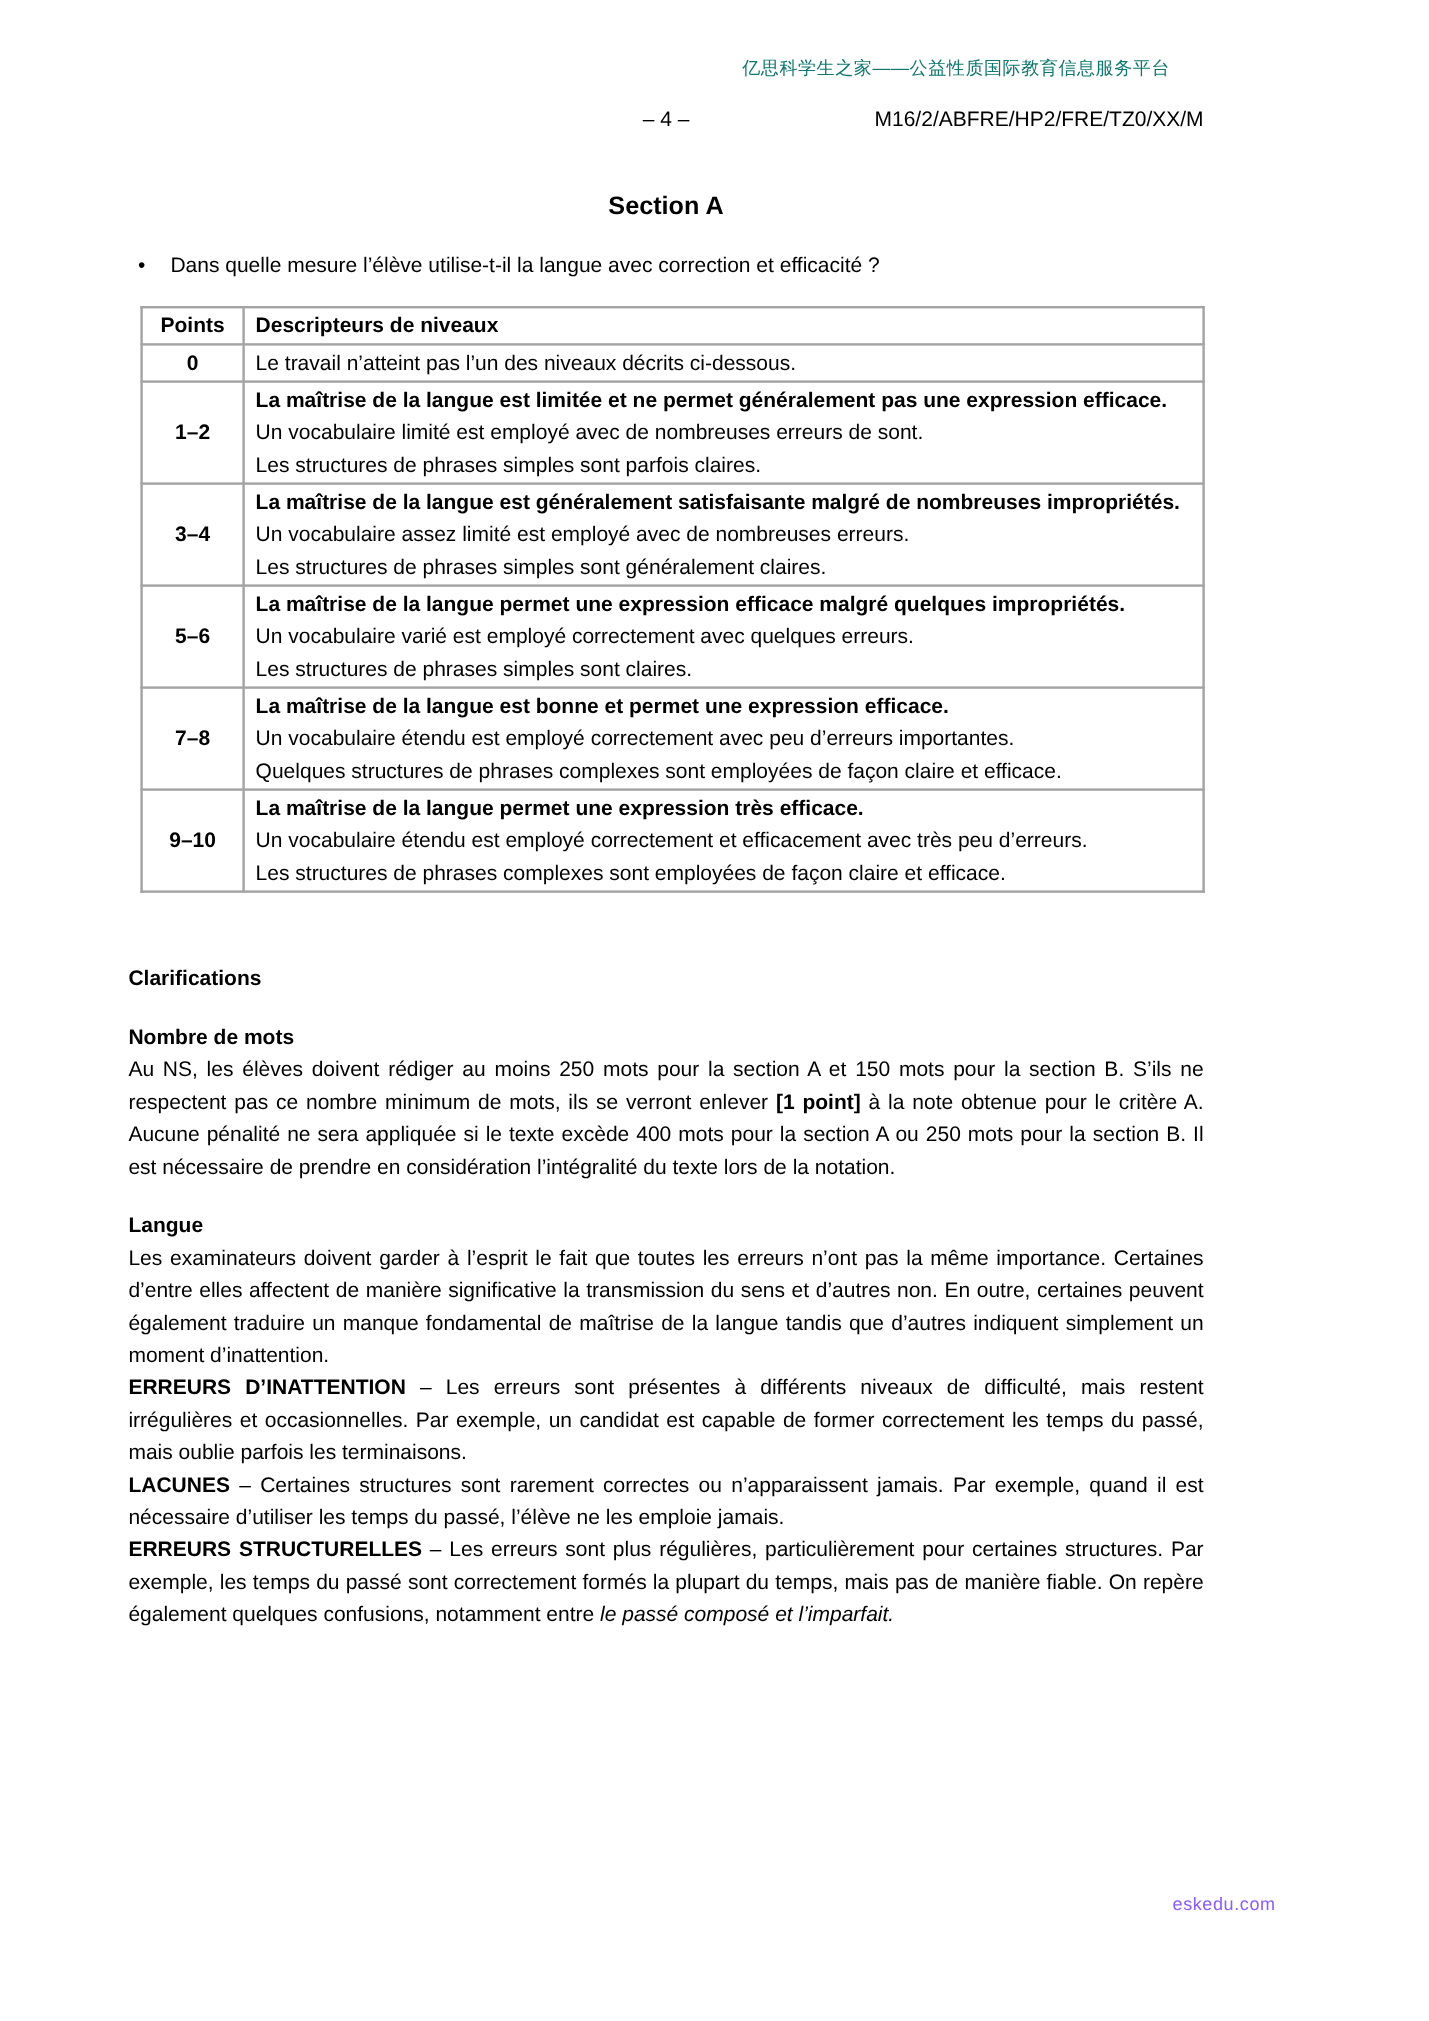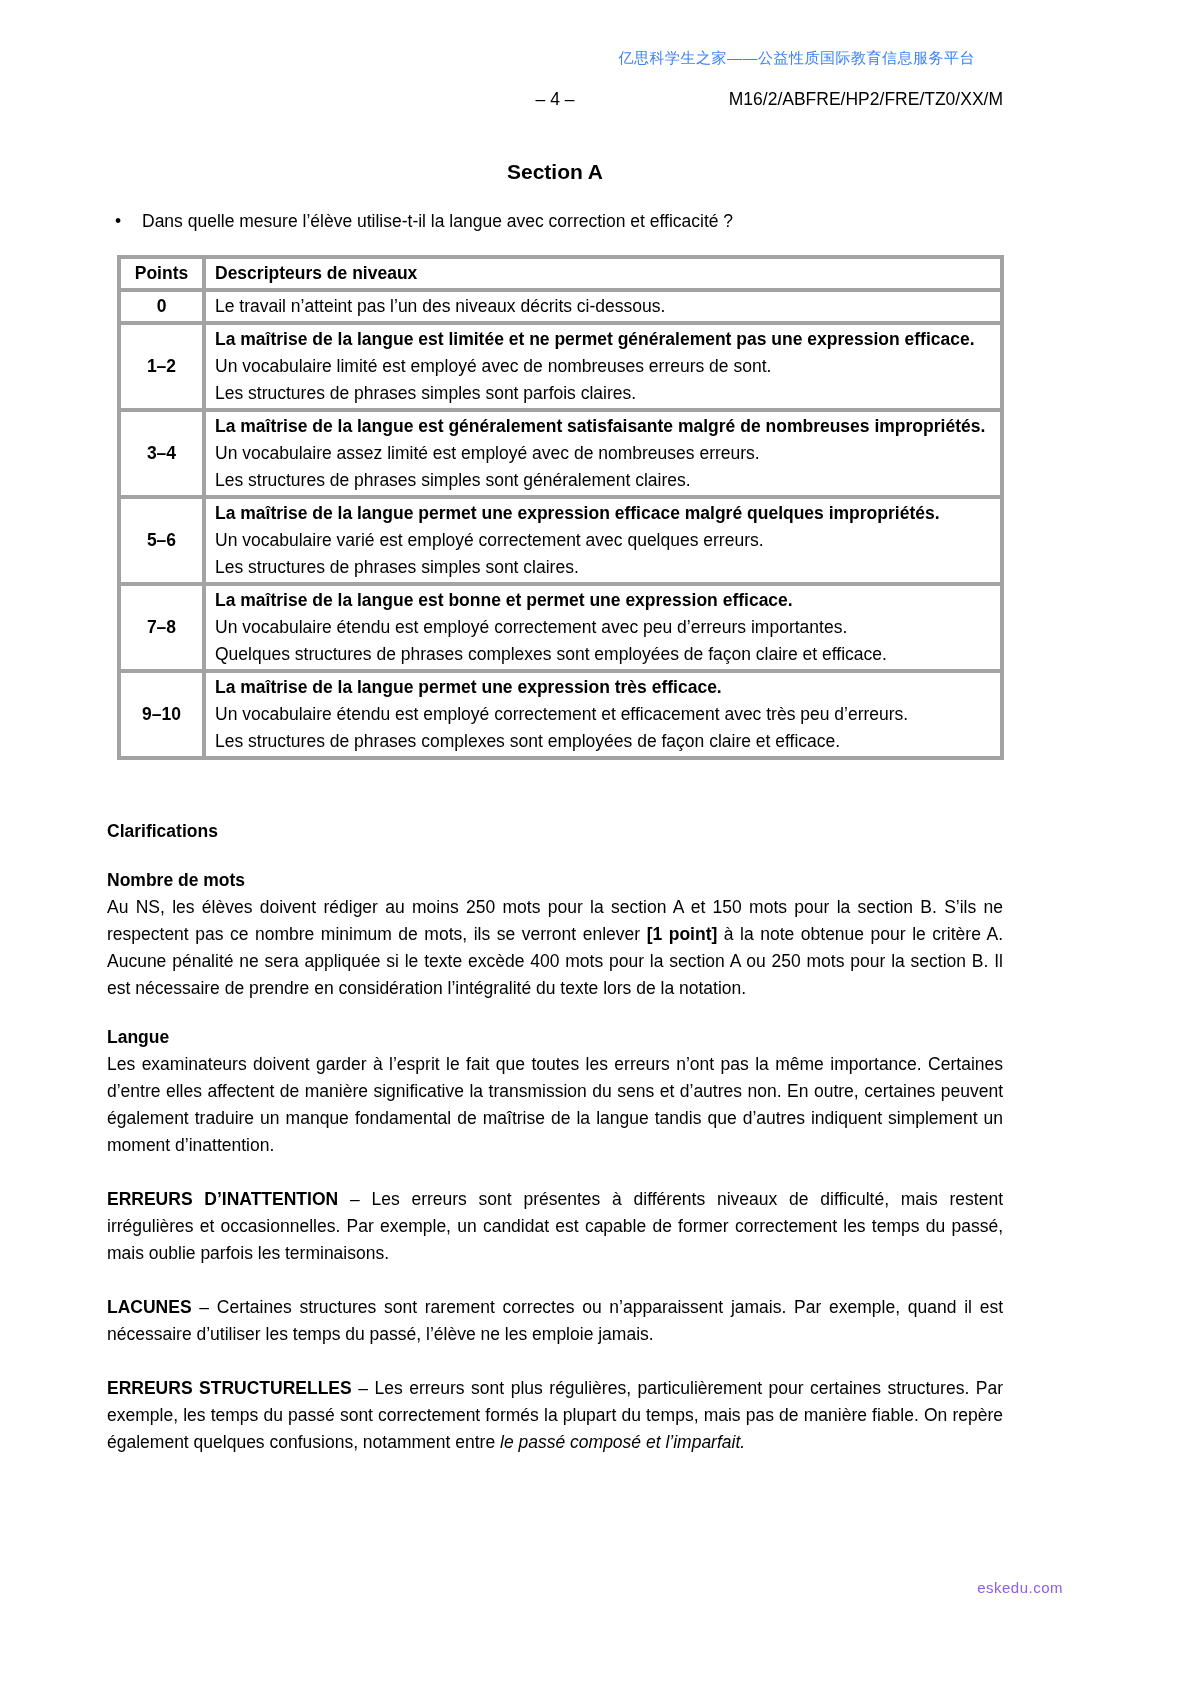--- a/index.html
+++ b/index.html
@@ -5,50 +5,50 @@
 <style>
   * { margin:0; padding:0; box-sizing:border-box; }
   html,body { background:#ffffff; }
   body {
     width:1191px; height:1684px; position:relative; overflow:hidden;
     font-family:"Liberation Sans","DejaVu Sans",sans-serif;
     color:#000; font-size:17.5px; line-height:27px;
   }
   .cn-banner {
     position:absolute; top:44px; right:216px;
-    font-size:15px; color:#3b82f6; letter-spacing:0.5px;
+    font-size:15px; color:#0f766e; letter-spacing:0.5px;
   }
   .footer-mark {
     position:absolute; top:1574px; right:128px;
     font-size:15px; color:#8b5cf6; letter-spacing:0.5px;
   }
   .content { position:absolute; left:107px; top:0; width:896px; }
   .hdr-row { position:relative; margin-top:86px; height:24px; }
   .page-num { position:absolute; left:50%; transform:translateX(-50%); }
   .doc-code { position:absolute; right:0; }
   .section-title { margin-top:48px; text-align:center; font-size:21px; font-weight:bold; }
   .criterion { margin-top:27px; font-weight:bold; }
   .bullet-row { margin-top:23px; display:flex; padding-left:8px; }
   .bullet-glyph { width:27px; flex:0 0 27px; }
   table.rubric {
     margin-top:20px; margin-left:10px; width:887px;
     border-collapse:collapse;
   }
-  table.rubric th, table.rubric td { border:4px solid #a3a3a3; }
+  table.rubric th, table.rubric td { border:2px solid #a3a3a3; }
   th.pts, td.pts {
     width:85px; text-align:center; font-weight:bold; vertical-align:middle; padding:1px 4px;
   }
   th.desc, td.desc { padding:1px 9px; text-align:left; }
   th.desc { font-weight:bold; }
   td.desc .b { font-weight:bold; }
   .clar-title { margin-top:58px; font-weight:bold; }
   .sub-block { margin-top:22px; }
   .sub-heading { font-weight:bold; }
   p.just { text-align:justify; }
-  p.para { margin-top:27px; text-align:justify; }
+  p.para { text-align:justify; }
   p.para b { font-weight:bold; }
   p.para i { font-style:italic; }
 </style>
 </head>
 <body>
 
 <div class="cn-banner">亿思科学生之家——公益性质国际教育信息服务平台</div>
 
 <div class="content">
 

